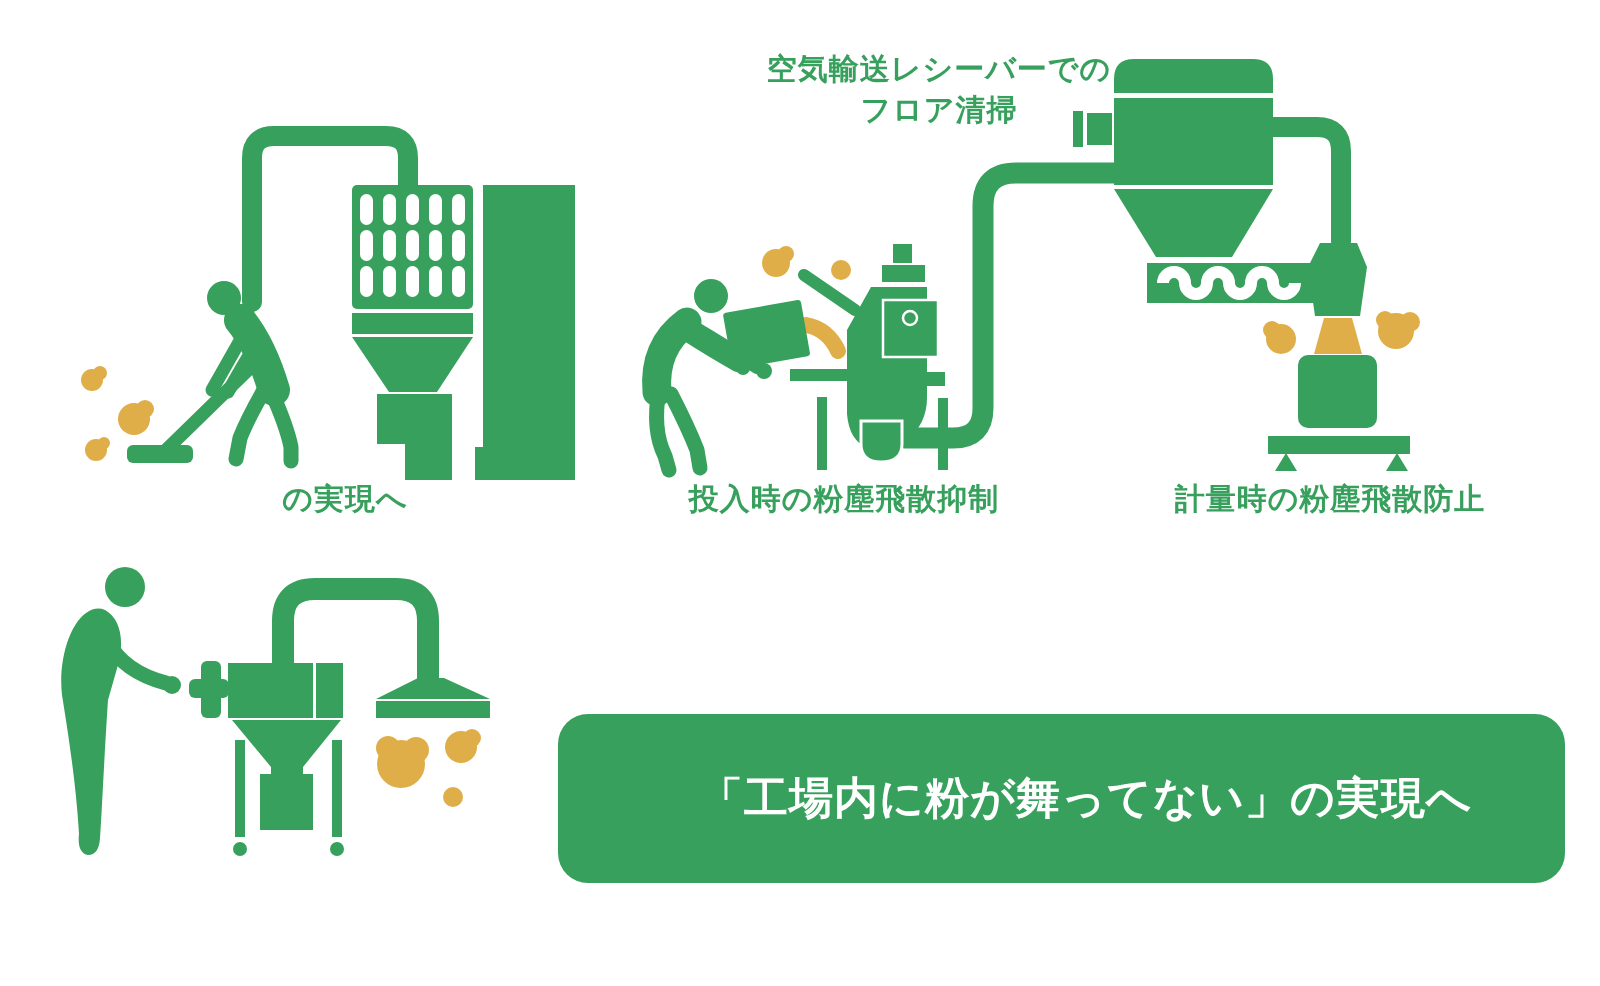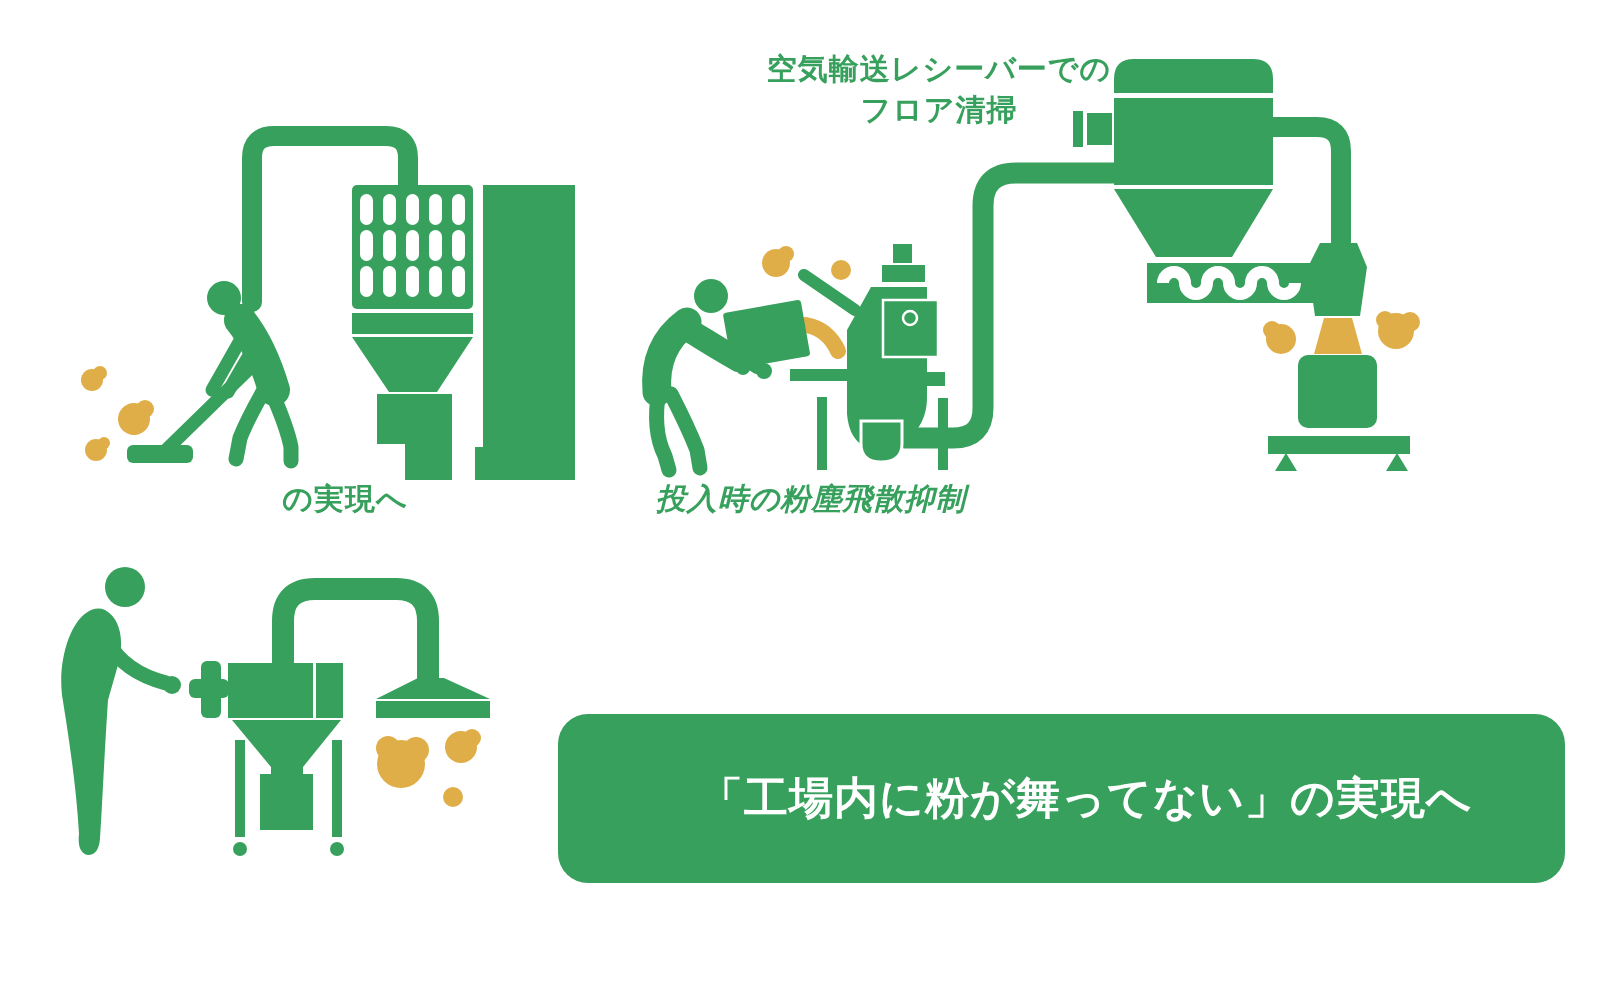--- a/index.html
+++ b/index.html
@@ -27,21 +27,21 @@
   .nw{fill:none;stroke:#fff;stroke-width:2.5px;}
   .wave{fill:none;stroke:#fff;stroke-width:12px;}
   
   .label{
     position:absolute;text-align:center;color:var(--green);
     font-weight:bold;font-size:30px;letter-spacing:1px;line-height:41px;
     white-space:nowrap;
   }
   .label-air{left:719px;top:48px;width:440px;}
   .label-floor{left:195px;top:478px;width:300px;}
-  .label-charge{left:611px;top:478px;width:400px;font-style:italic;}
+  .label-charge{left:644px;top:478px;width:400px;}
   .label-weigh{left:1130px;top:478px;width:400px;}
   .label-local{left:79px;top:896px;width:400px;font-size:29px;}
   
   .banner{
     position:absolute;left:558px;top:714px;width:1007px;height:169px;
     background:var(--green);border-radius:30px;
     display:flex;align-items:center;justify-content:center;
   }
   .banner-text{
     color:var(--banner-text);font-size:44px;font-weight:bold;
@@ -204,18 +204,19 @@
       </g>
     </g>
   </svg>
 
   <div class="label label-air">
     <div>空気輸送レシーバーでの</div>
     <div>フロア清掃</div>
   </div>
   <div class="label label-floor">の実現へ</div>
   <div class="label label-charge">投入時の粉塵飛散抑制</div>
+  <div class="label label-weigh">計量時の粉塵飛散防止</div>
 
   <div class="banner">
     <span class="banner-text">「工場内に粉が舞ってない」の実現へ</span>
   </div>
 
 </div>
 
 </body></html>

